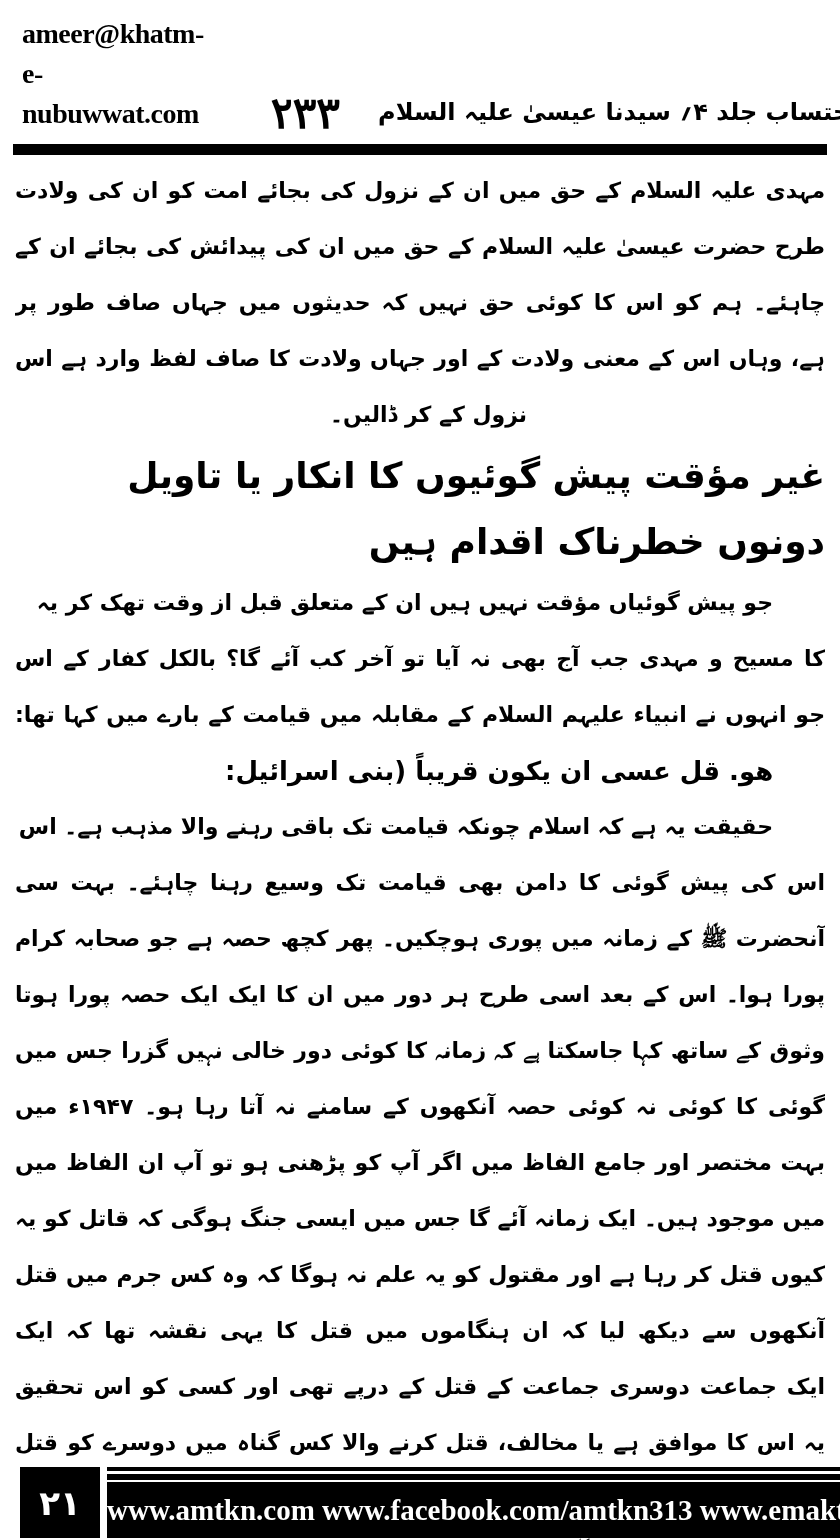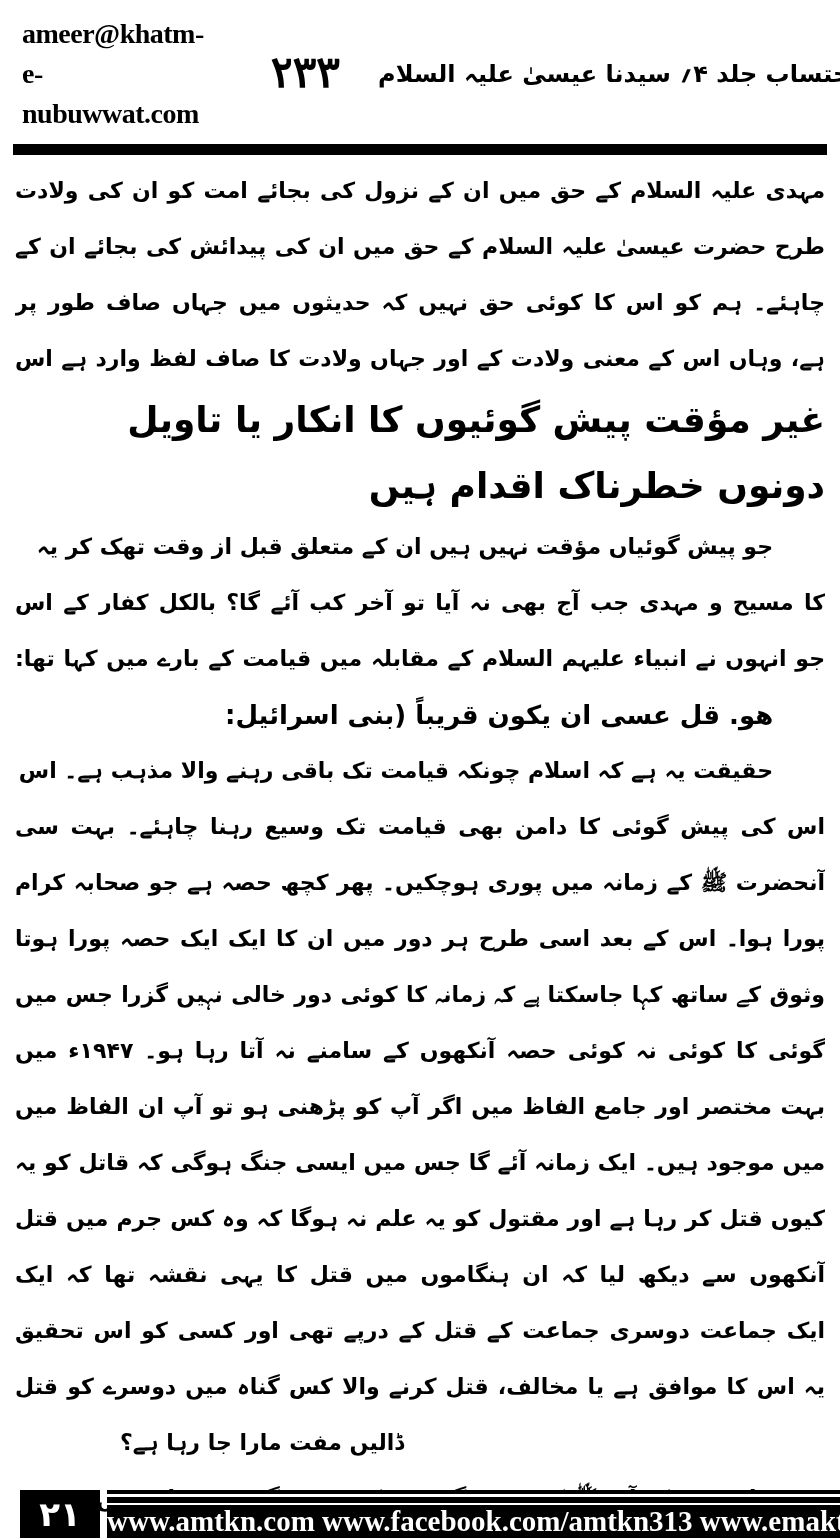--- a/index.html
+++ b/index.html
@@ -9,33 +9,33 @@
     height: 1540px;
     background: #ffffff;
     overflow: hidden;
     font-family: "DejaVu Sans", sans-serif;
     color: #000000;
   }
 
   
   .header {
     display: flex;
-    align-items: center;
+    align-items: flex-end;
     padding: 14px 14px 0 22px;
     gap: 38px;
   }
   .header-email {
     font-family: "Liberation Serif", serif;
     font-weight: 700;
     font-size: 28px;
     letter-spacing: -0.5px;
     line-height: 40px;
   }
   .header-pagenum {
-    font-family: Liberation Serif, serif;
+    font-family: Liberation Sans, sans-serif;
     font-weight: 700;
     font-size: 40px;
     line-height: 40px;
     margin-left: 28px;
     direction: rtl;
   }
   .header-title {
     margin-left: auto;
     direction: rtl;
     font-weight: 700;
@@ -81,21 +81,21 @@
     line-height: 66px;
     min-height: 66px;
   }
 
   
   .footer {
     position: absolute;
     left: 20px;
     right: 10px;
     bottom: 2px;
-    height: 48px;
+    height: 71px;
     display: flex;
   }
   .footer-pagebox {
     width: 80px;
     background: #000;
     color: #fff;
     display: flex;
     align-items: center;
     justify-content: center;
     font-weight: 700;
@@ -136,20 +136,21 @@
     <span class="header-pagenum">۲۳۳</span>
     <span class="header-title">احتساب جلد ۴؍ سیدنا عیسیٰ علیہ السلام</span>
   </div>
   <div class="header-rule"></div>
 
   <div class="body-text">
     <div class="line fill">مہدی علیہ السلام کے حق میں ان کے نزول کی بجائے امت کو ان کی ولادت ہی کا انتظار ہے اسی</div>
     <div class="line fill">طرح حضرت عیسیٰ علیہ السلام کے حق میں ان کی پیدائش کی بجائے ان کے اترنے ہی کا انتظار ہونا</div>
     <div class="line fill">چاہئے۔ ہم کو اس کا کوئی حق نہیں کہ حدیثوں میں جہاں صاف طور پر نزول کا صاف لفظ آچکا</div>
     <div class="line fill">ہے، وہاں اس کے معنی ولادت کے اور جہاں ولادت کا صاف لفظ وارد ہے اس کے معنی</div>
+    <div class="line end end-a">نزول کے کر ڈالیں۔</div>
 
     <div class="section-heading">غیر مؤقت پیش گوئیوں کا انکار یا تاویل دونوں خطرناک اقدام ہیں</div>
 
     <div class="line first">جو پیش گوئیاں مؤقت نہیں ہیں ان کے متعلق قبل از وقت تھک کر یہ کہنا کہ مسلمانوں</div>
     <div class="line fill">کا مسیح و مہدی جب آج بھی نہ آیا تو آخر کب آئے گا؟ بالکل کفار کے اس قول کے مشابہ ہے</div>
     <div class="line fill">جو انہوں نے انبیاء علیہم السلام کے مقابلہ میں قیامت کے بارے میں کہا تھا: ''ویـقـولـون متٰی</div>
     <div class="line end end-b">هو. قل عسی ان یکون قریباً (بنی اسرائیل: ۵۰)''</div>
 
     <div class="line first">حقیقت یہ ہے کہ اسلام چونکہ قیامت تک باقی رہنے والا مذہب ہے۔ اس لئے</div>
     <div class="line fill">اس کی پیش گوئی کا دامن بھی قیامت تک وسیع رہنا چاہئے۔ بہت سی پیش گوئیاں ہیں جو</div>

